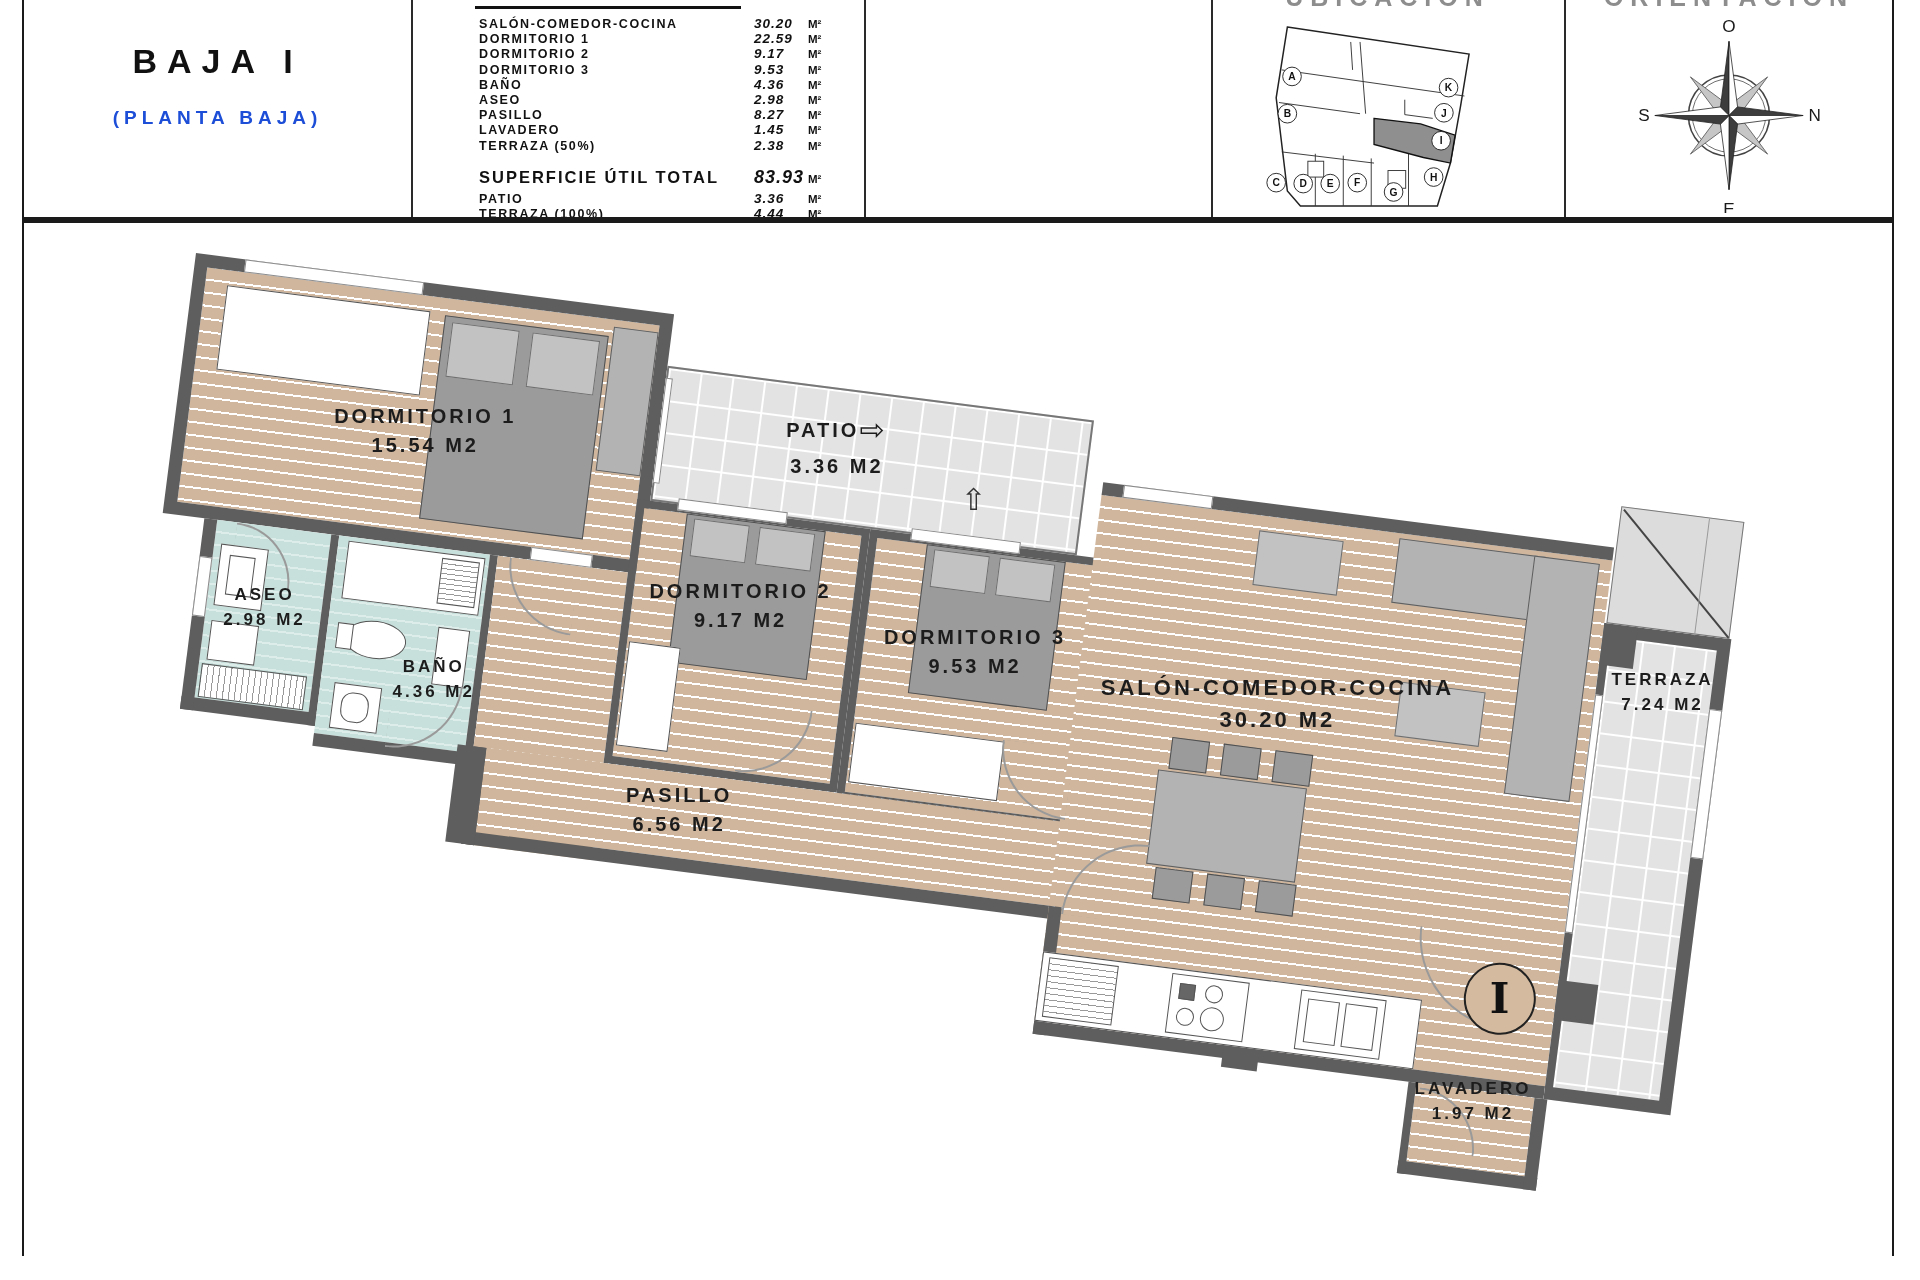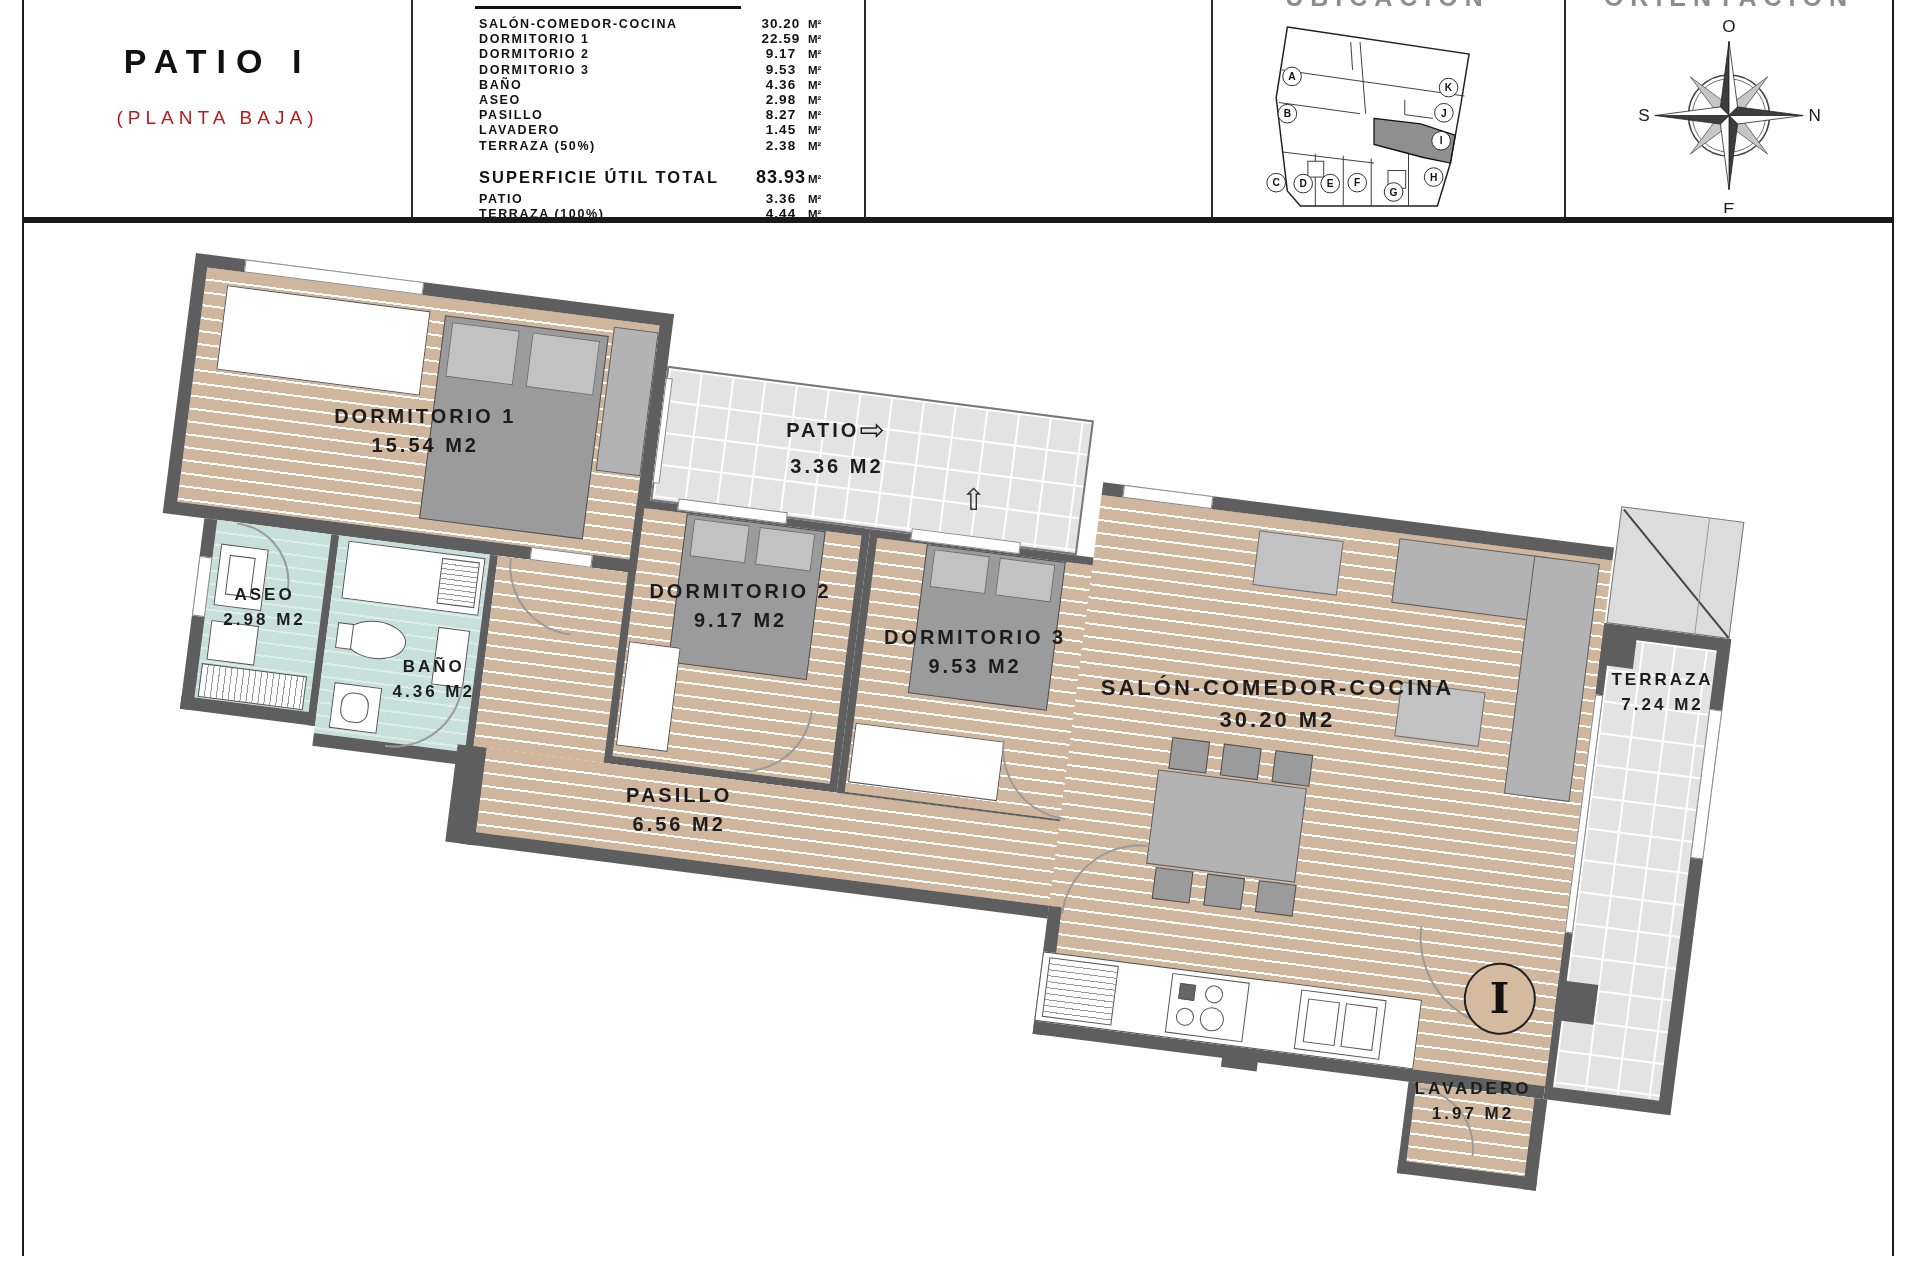--- a/index.html
+++ b/index.html
@@ -10,29 +10,29 @@
   
   .outer-border { position:absolute; left:22px; top:-4px; width:1872px; height:1260px;
                   border:2px solid #1a1a1a; }
   .header-bottom-bar { position:absolute; left:22px; top:217px; width:1872px; height:6px; background:#1a1a1a; }
   .vdiv { position:absolute; top:0; width:2px; height:217px; background:#2a2a2a; }
 
   
   .hcell { position:absolute; top:0; height:217px; overflow:hidden; }
   .tipo-title { margin-top:42px; text-align:center; font-size:34px; font-weight:bold;
                 letter-spacing:10px; color:#111; }
-  .tipo-sub { margin-top:26px; text-align:center; font-size:19px; font-weight:normal;
-              letter-spacing:5px; color:#b91c1c; }
+  .tipo-sub { margin-top:26px; text-align:center; font-size:19px; font-weight:bold;
+              letter-spacing:5px; color:#1d4ed8; }
 
   
   .stable { position:relative; padding:16px 26px 0 68px; font-weight:bold; color:#111; }
   .stable .underline { position:absolute; left:64px; top:6px; width:266px; height:3px; background:#111; }
   .trow { display:flex; align-items:baseline; height:15.2px; }
   .trow .lbl { flex:1; font-size:12.5px; letter-spacing:1.6px; white-space:nowrap; }
-  .trow .val { width:54px; text-align:center; font-size:13.5px; letter-spacing:1px; }
+  .trow .val { width:54px; text-align:left; font-size:13.5px; letter-spacing:1px;font-style:italic; }
   .trow .unit { width:30px; text-align:left; font-size:11.5px; }
   .trow.total { height:24px; margin-top:14px; }
   .trow.total .lbl { font-size:16.5px; letter-spacing:2px; }
   .trow.total .val { font-size:18px; }
 
   
   .cut-header { position:absolute; top:-17px; left:0; right:0; text-align:center;
                 color:#8d8d8d; font-weight:bold; font-size:25px; letter-spacing:7px; }
 
   .loc-svg { position:absolute; left:50%; transform:translateX(-50%); top:14px; }
@@ -81,21 +81,21 @@
   .diag-roof { position:absolute; z-index:2; background:#dcdcdc; border:1px solid #777; }
 </style>
 </head>
 <body>
 
 <div class="screen">
 
   <div class="outer-border"></div>
 
   <div class="hcell" style="left:24px; width:387px;">
-    <div class="tipo-title">PATIO I</div>
+    <div class="tipo-title">BAJA I</div>
     <div class="tipo-sub">(PLANTA BAJA)</div>
   </div>
 
   <div class="hcell" style="left:411px; width:453px;">
     <div class="stable">
       <div class="underline"></div>
       <div class="trow">
           <span class="lbl">SALÓN-COMEDOR-COCINA</span>
           <span class="val">30.20</span>
           <span class="unit">M²</span>

